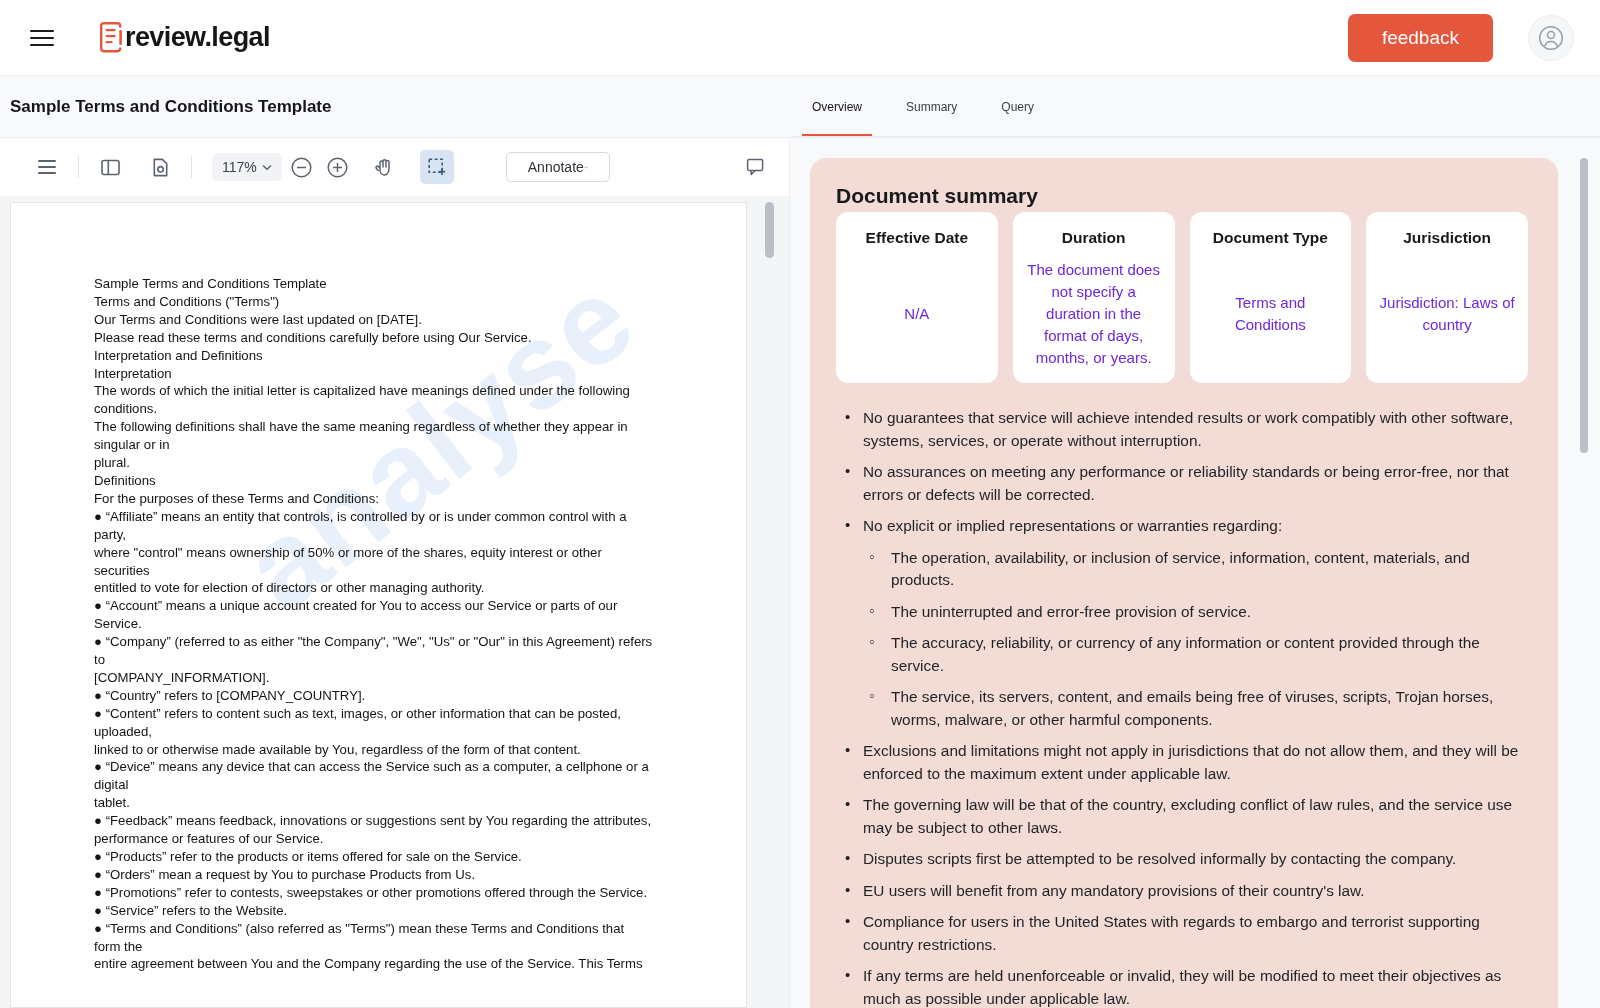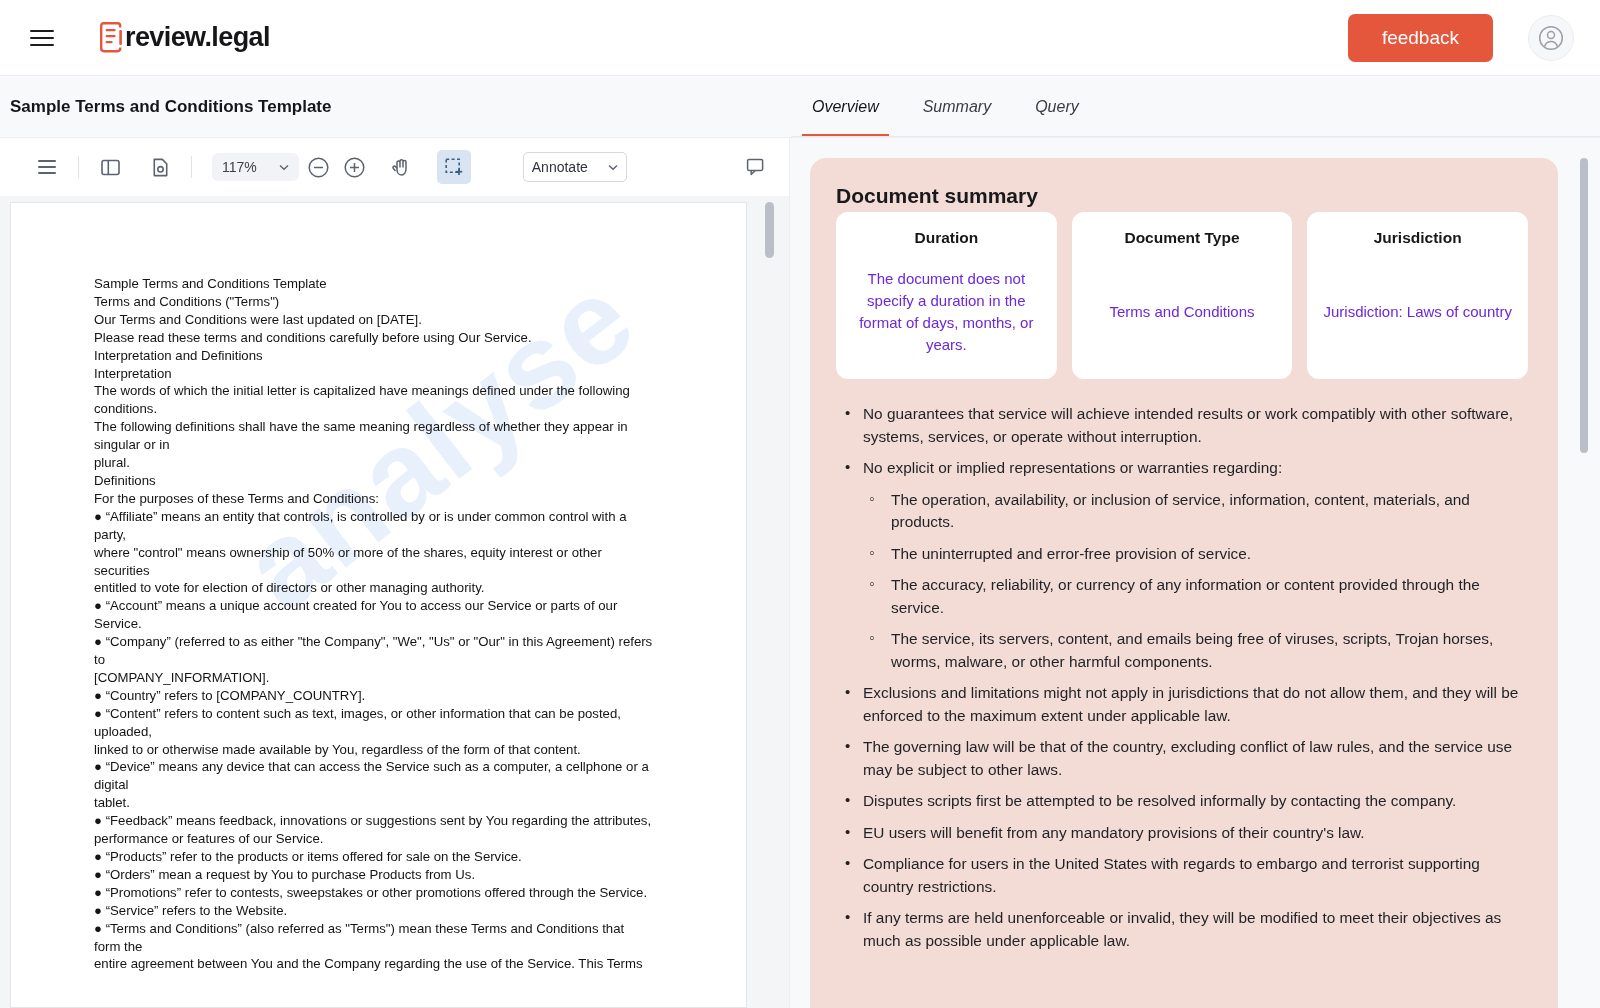--- a/index.html
+++ b/index.html
@@ -67,25 +67,24 @@
     display: flex; align-items: center;
     border-bottom: 1px solid #eceef1;
     position: relative;
   }
   .doc-title {
     font-size: 17px; font-weight: 700; color: #15161a;
     padding-left: 10px; flex: 0 0 790px;
   }
   .tabs { display: flex; align-items: flex-end; gap: 0; height: 100%; padding-left: 0; }
   .tab {
-    font-size: 16px; color: #3a3d45;
+    font-size: 12px; color: #3a3d45;
     padding: 0 22px; cursor: pointer;
     height: 100%; display: flex; align-items: center;
     position: relative;
-    font-style: italic;
   }
   .tab.active { color: #15161a; }
   .tab.active::after {
     content: ""; position: absolute;
     left: 12px; right: 12px; bottom: 0;
     height: 3px; background: #e4573d;
   }
   .tabs-underline {
     position: absolute; left: 791px; right: 0; bottom: 0;
     height: 1px; background: #e8eaee;
@@ -109,37 +108,37 @@
     width: 34px; height: 34px;
     display: flex; align-items: center; justify-content: center;
     cursor: pointer; border-radius: 5px; color: #5c6370;
   }
   .tb-sep {
     width: 1px; height: 22px; background: #dfe2e7; margin: 0 14px;
   }
   .tb-hamburger { flex-direction: column; gap: 4px; margin-left: 12px;}
   .tb-hamburger span { display:block; width: 18px; height: 2px; background: #5c6370; border-radius:1px;}
   .zoom-pill {
-    display: flex; align-items: center; gap: 22px;
+    display: flex; align-items: center; gap: 5px;
     background: #f1f3f6; border-radius: 6px;
     padding: 6px 10px; font-size: 14px; color: #3b404a;
     cursor: pointer; margin-left: 6px;
   }
   .round-btn {
     width: 32px; height: 32px; margin-left: 4px;
     display: flex; align-items: center; justify-content: center;
     cursor: pointer; color: #5c6370;
   }
   .tb-btn.active { background: #d9e4f2; }
   .annotate-select {
     margin-left: 52px;
     display: flex; align-items: center; justify-content: space-between;
     width: 104px; height: 30px;
     border: 1px solid #d5d9e0; border-radius: 5px;
-    padding: 0 8px; font-size: 14px; color: #2f333b;
+    padding: 0 21px; font-size: 14px; color: #2f333b;
     background: #fff; cursor: pointer;
   }
   .tb-right { margin-left: auto; display: flex; align-items: center; }
 
   .pdf-viewport {
     flex: 1; position: relative;
     background: #f4f5f7;
     padding: 6px 0 0 10px;
     overflow: hidden;
   }
@@ -404,36 +403,41 @@
       </div>
     </div>
   </div>
 
   <div class="sum-pane">
     <div class="sum-card">
       <div class="sum-title">Document summary</div>
 
       <div class="facts">
         <div class="fact">
+          <div class="fact-label">Effective Date</div>
+          <div class="fact-value">N/A</div>
+        </div>
+        <div class="fact">
           <div class="fact-label">Duration</div>
           <div class="fact-value">The document does not specify a duration in the format of days, months, or years.</div>
         </div>
         <div class="fact">
           <div class="fact-label">Document Type</div>
           <div class="fact-value">Terms and Conditions</div>
         </div>
         <div class="fact">
           <div class="fact-label">Jurisdiction</div>
           <div class="fact-value">Jurisdiction: Laws of country</div>
         </div>
       </div>
 
       <div class="bullets">
         <ul id="bullet-root">
             <li><span>No guarantees that service will achieve intended results or work compatibly with other software, systems, services, or operate without interruption.</span></li>
+            <li><span>No assurances on meeting any performance or reliability standards or being error-free, nor that errors or defects will be corrected.</span></li>
             <li><span>No explicit or implied representations or warranties regarding:</span><ul>
                 <li>The operation, availability, or inclusion of service, information, content, materials, and products.</li>
                 <li>The uninterrupted and error-free provision of service.</li>
                 <li>The accuracy, reliability, or currency of any information or content provided through the service.</li>
                 <li>The service, its servers, content, and emails being free of viruses, scripts, Trojan horses, worms, malware, or other harmful components.</li>
               </ul></li>
             <li><span>Exclusions and limitations might not apply in jurisdictions that do not allow them, and they will be enforced to the maximum extent under applicable law.</span></li>
             <li><span>The governing law will be that of the country, excluding conflict of law rules, and the service use may be subject to other laws.</span></li>
             <li><span>Disputes scripts first be attempted to be resolved informally by contacting the company.</span></li>
             <li><span>EU users will benefit from any mandatory provisions of their country's law.</span></li>

